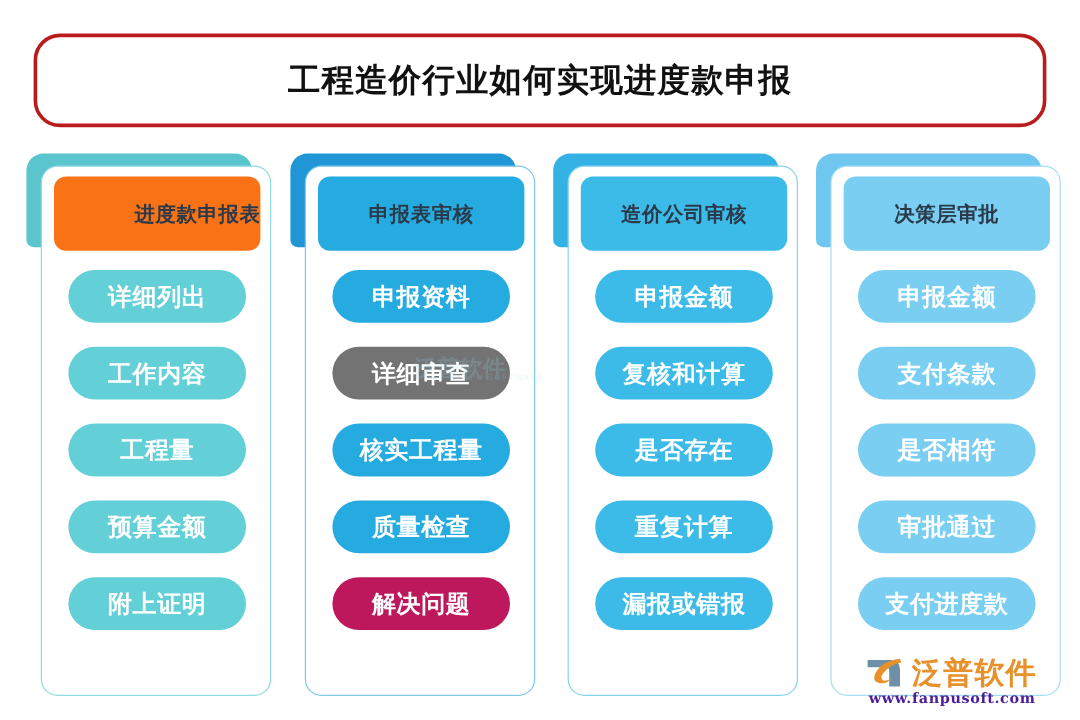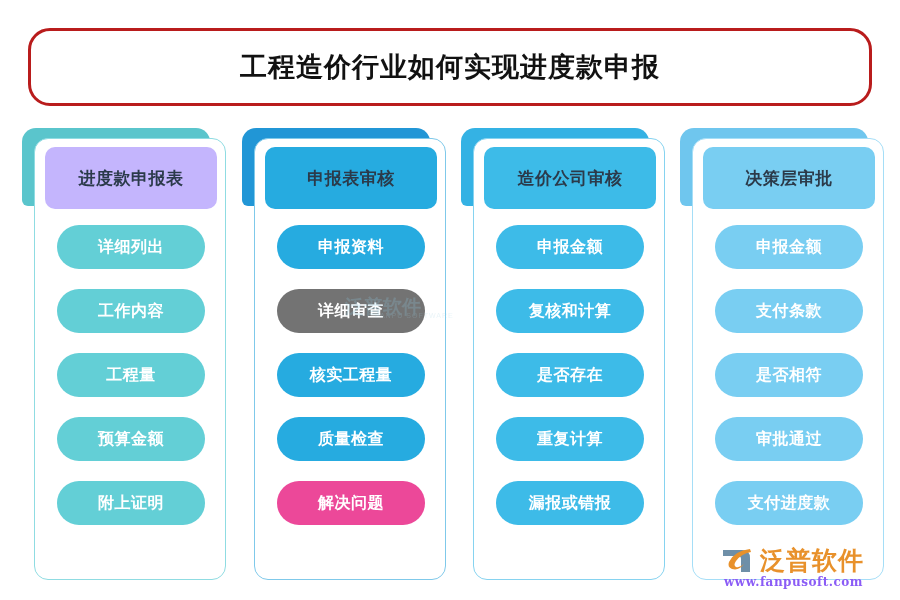--- a/index.html
+++ b/index.html
@@ -118,21 +118,21 @@
   .item-pill {
     width: 148px;
     height: 44px;
     border-radius: 22px;
     display: flex;
     align-items: center;
     justify-content: center;
   }
 
   .item-label {
-    font-size: 16px;
+    font-size: 20px;
     font-weight: bold;
     color: #ffffff;
     letter-spacing: 0.5px;
     font-family: "DejaVu Sans", "Liberation Sans", sans-serif;
   }
 
   
   #watermark {
     position: absolute;
     left: 345px;
@@ -184,37 +184,37 @@
     color: #E8912B;
     font-family: "DejaVu Sans", "Liberation Sans", sans-serif;
     letter-spacing: 1px;
   }
   #brand-url {
     position: absolute;
     left: 4px;
     top: 31px;
     font-size: 12px;
     font-weight: bold;
-    color: #8b5cf6;
+    color: #4c1d95;
     font-family: "DejaVu Serif", "Liberation Serif", serif;
     letter-spacing: 0.5px;
   }
 </style>
 </head>
 <body>
 
 <div id="title-bar">
   <div id="title-text">工程造价行业如何实现进度款申报</div>
 </div>
 
 <div id="columns">
     <div class="column col-0">
       <div class="backing" style="background: rgb(90, 197, 204);"></div>
       <div class="card" style="border-color: rgb(143, 220, 226);">
-        <div class="card-header" style="background: #c4b5fd;">
+        <div class="card-header" style="background: #f97316; justify-content: flex-end;">
           <span class="card-header-label">进度款申报表</span>
         </div>
         <div class="item-list">
           <div class="item-pill" style="background: rgb(99, 207, 214);">
             <span class="item-label">详细列出</span>
           </div>
           <div class="item-pill" style="background: rgb(99, 207, 214);">
             <span class="item-label">工作内容</span>
           </div>
           <div class="item-pill" style="background: rgb(99, 207, 214);">
@@ -241,21 +241,21 @@
           </div>
           <div class="item-pill" style="background: #737373;">
             <span class="item-label">详细审查</span>
           </div>
           <div class="item-pill" style="background: rgb(38, 171, 224);">
             <span class="item-label">核实工程量</span>
           </div>
           <div class="item-pill" style="background: rgb(38, 171, 224);">
             <span class="item-label">质量检查</span>
           </div>
-          <div class="item-pill" style="background: #ec4899;">
+          <div class="item-pill" style="background: #be185d;">
             <span class="item-label">解决问题</span>
           </div>
         </div>
       </div>
     </div>
     <div class="column col-2">
       <div class="backing" style="background: rgb(52, 178, 228);"></div>
       <div class="card" style="border-color: rgb(134, 211, 240);">
         <div class="card-header" style="background: rgb(61, 187, 232);">
           <span class="card-header-label">造价公司审核</span>

